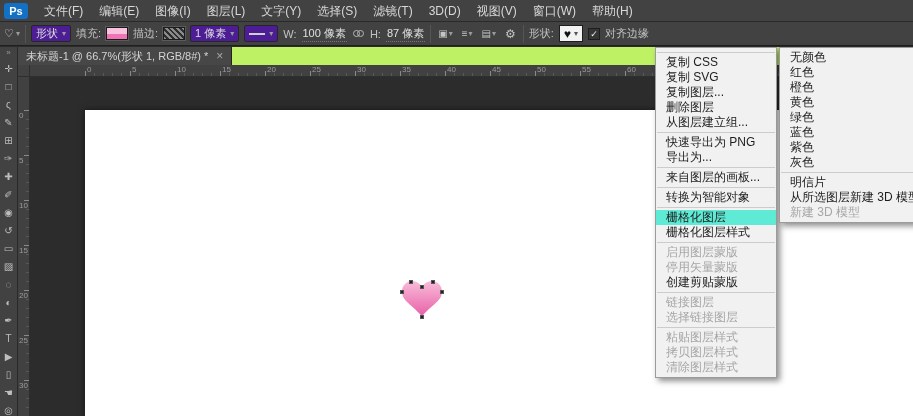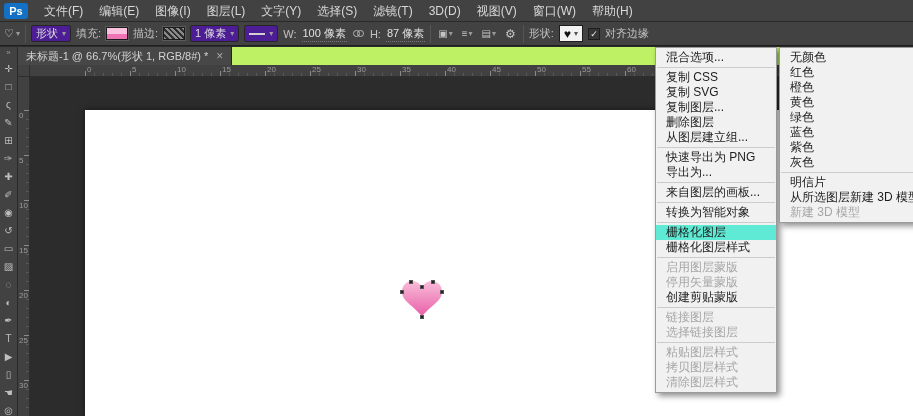--- a/index.html
+++ b/index.html
@@ -308,21 +308,20 @@
       <div class="anchor" style="left: 22%; top: 2%; background: rgb(34, 34, 34);"></div>
       <div class="anchor" style="left: 78%; top: 2%; background: rgb(34, 34, 34);"></div>
       <div class="anchor" style="left: 1%; top: 30%; background: rgb(34, 34, 34);"></div>
       <div class="anchor" style="left: 99%; top: 30%; background: rgb(34, 34, 34);"></div>
       <div class="anchor" style="left: 50%; top: 99%; background: rgb(34, 34, 34);"></div>
     </div>
   </div>
 
   <div class="menu-panel context-menu">
 
-  <div class="menu-row">混合选项...</div>
       <div class="menu-row divider"></div>
       <div class="menu-row">复制 CSS</div>
       <div class="menu-row">复制 SVG</div>
       <div class="menu-row">复制图层...</div>
       <div class="menu-row">删除图层</div>
       <div class="menu-row">从图层建立组...</div>
       <div class="menu-row divider"></div>
       <div class="menu-row">快速导出为 PNG</div>
       <div class="menu-row">导出为...</div>
       <div class="menu-row divider"></div>

